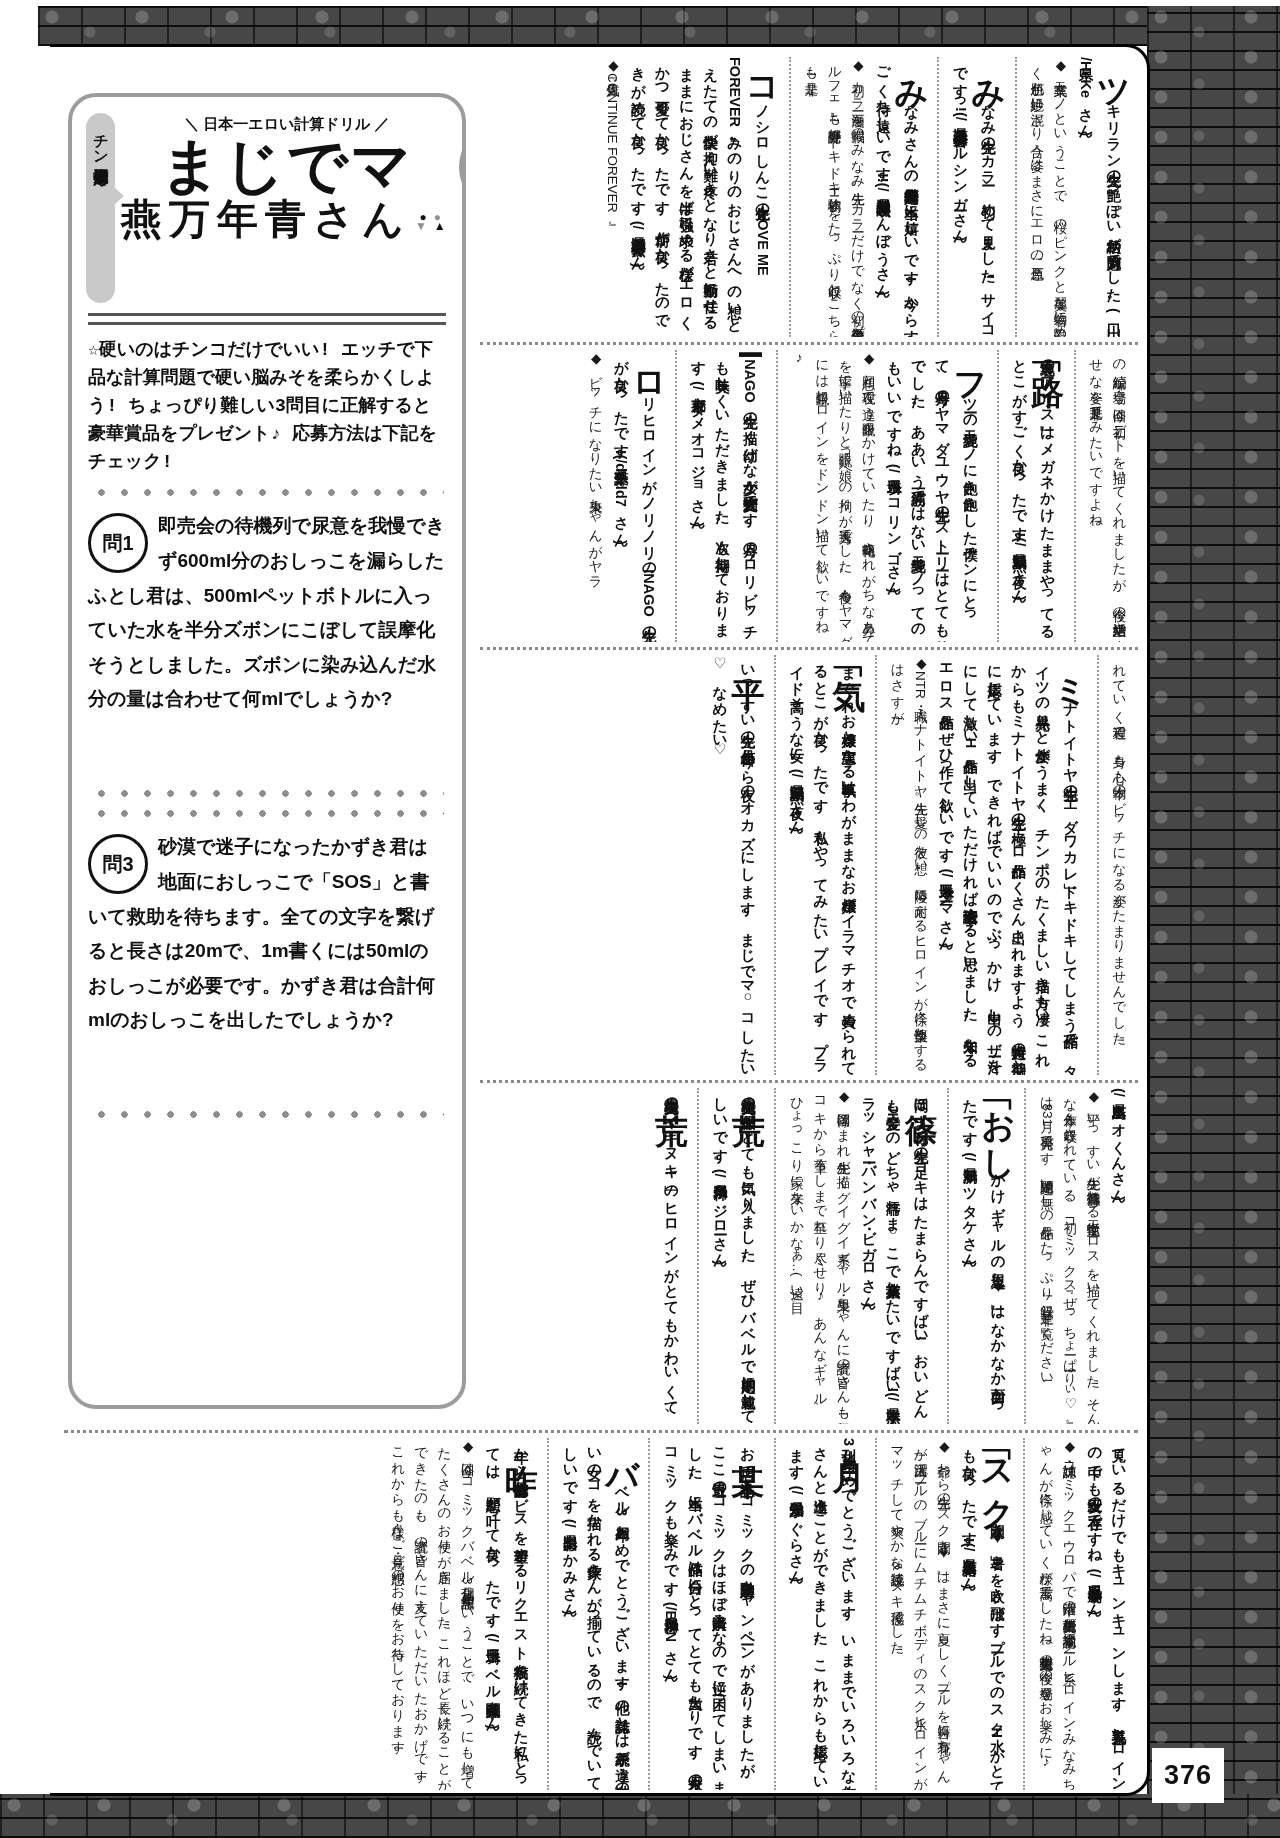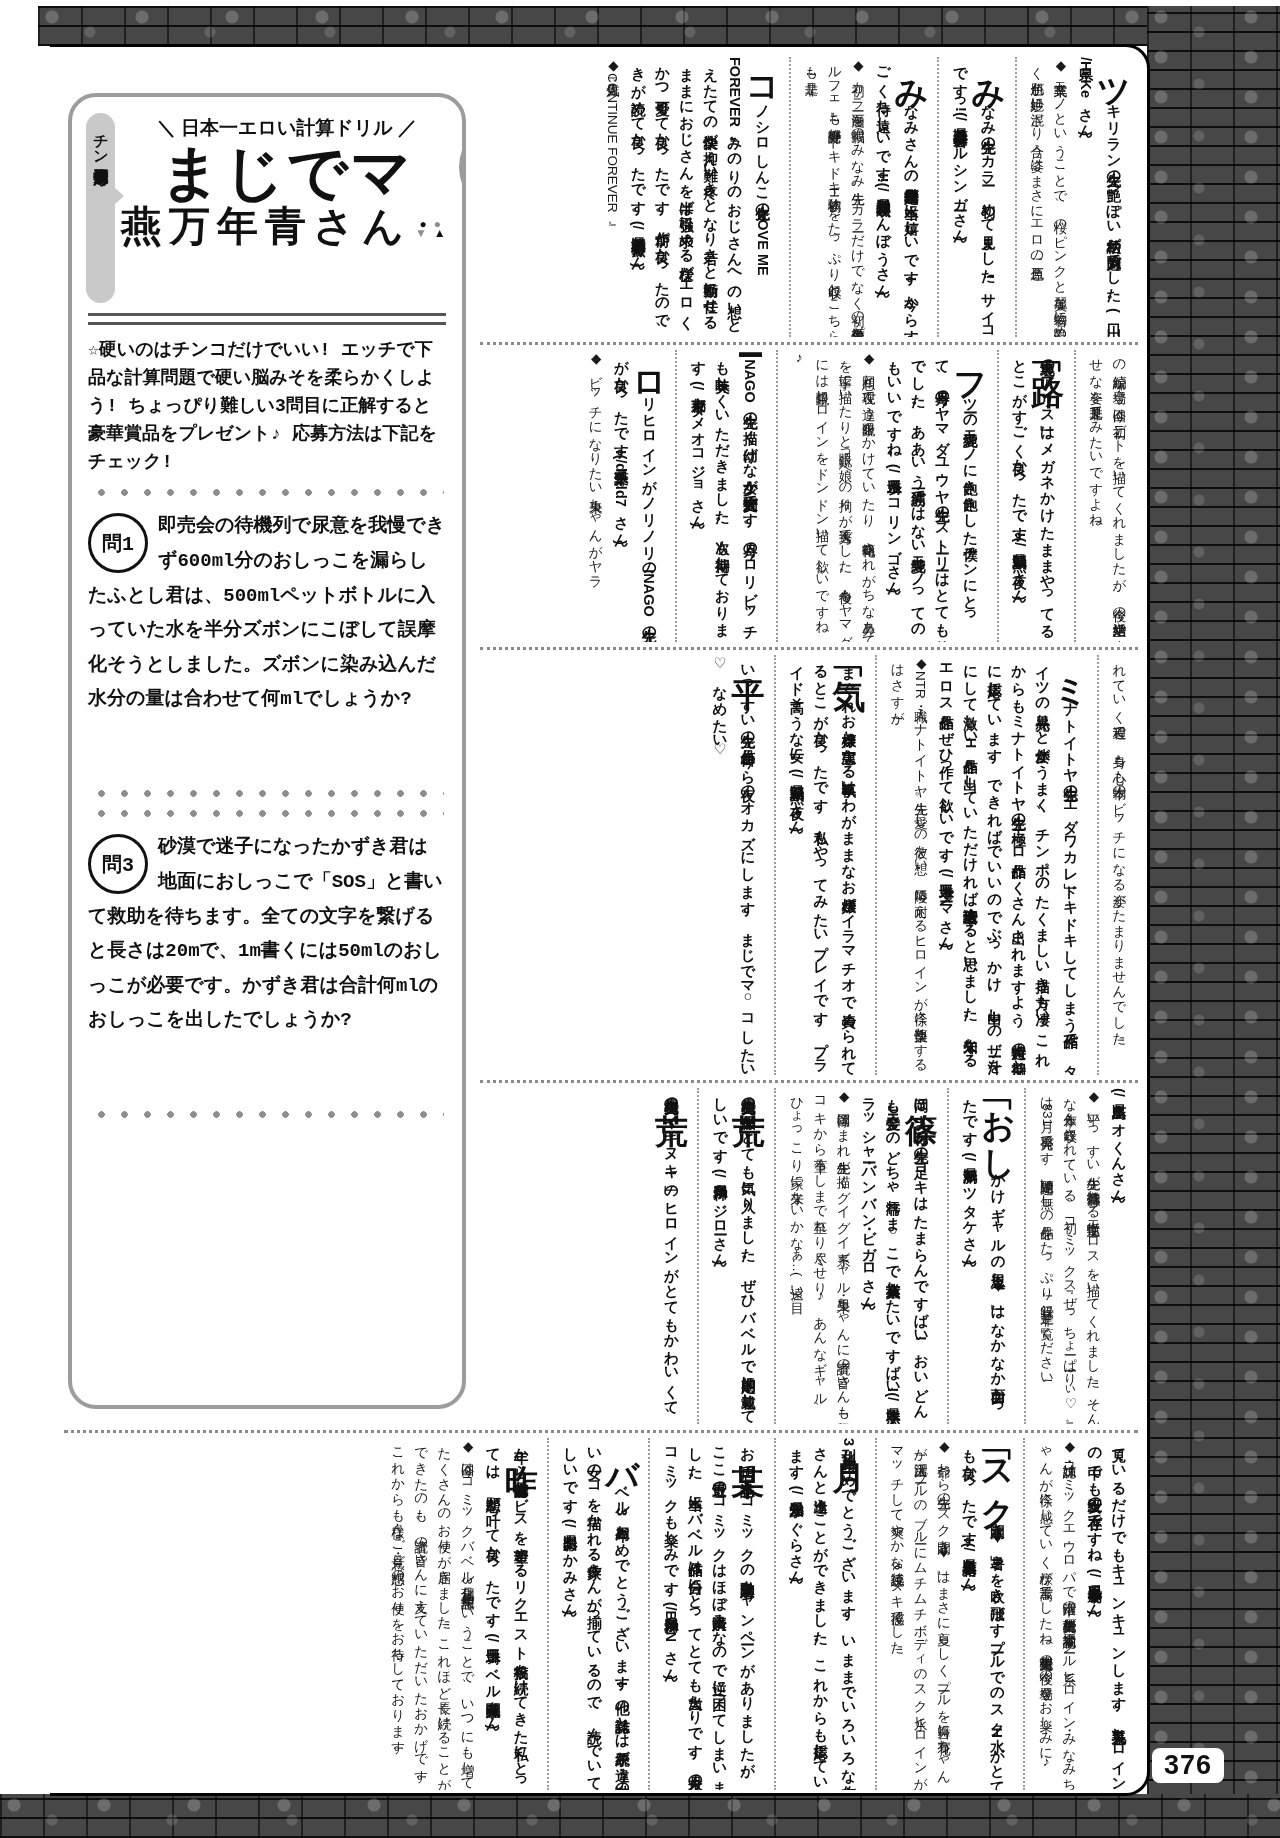--- a/index.html
+++ b/index.html
@@ -23,57 +23,57 @@
   .border-right{right:0;top:6px;width:133px;height:1832px;}
   .border-bottom{left:0;top:1794px;width:1280px;height:44px;}
   
   .content{
     position:absolute;left:50px;top:44px;width:1100px;height:1752px;
     background:#fff;border:3px solid #000;border-left:none;
     border-radius:0 24px 24px 0;box-sizing:border-box;
   }
   .page-num{
     position:absolute;left:1152px;top:1748px;z-index:5;background:#fff;
-    font-weight:bold;font-size:27px;padding:2px 12px;border-radius:8px;letter-spacing:1px;
+    font-weight:bold;font-size:27px;padding:12px 12px;border-radius:0;letter-spacing:1px;
   }
   
   .drill{
     position:absolute;left:18px;top:46px;width:398px;height:1316px;
     border:4px solid #9c9c9c;border-radius:28px;box-sizing:border-box;
     padding:16px 14px 8px 14px;overflow:hidden;
   }
   .drill-head{display:flex;align-items:flex-start;gap:6px;}
   .corner-pill{
     writing-mode:vertical-rl;text-orientation:mixed;
     background:#c9c9c9;border-radius:16px;padding:10px 5px;
     font-size:15px;font-weight:bold;height:170px;position:relative;flex:0 0 auto;
   }
   .corner-pill:after{
     content:"";position:absolute;right:-9px;top:74px;border-left:10px solid #c9c9c9;
     border-top:9px solid transparent;border-bottom:9px solid transparent;
   }
   .title-wrap{flex:1;text-align:center;}
-  .slogan{font-size:19px;font-weight:bold;margin-top:2px;}
+  .slogan{font-size:15px;font-weight:bold;margin-top:2px;}
   .title-main{font-size:60px;font-weight:900;letter-spacing:2px;line-height:1.05;}
   .title-sub{font-size:41px;font-weight:900;letter-spacing:7px;line-height:1.1;white-space:nowrap;}
   .people-icon{display:inline-block;vertical-align:middle;line-height:.75;font-size:12px;margin-left:4px;}
   .people-icon .r1 b{color:#111;}
   .people-icon .r1 i{color:#8f8f8f;font-style:normal;}
   .people-icon .r2 b{color:#8f8f8f;}
   .people-icon .r2 i{color:#111;font-style:normal;}
   .grade-badge{
     flex:0 0 auto;width:96px;height:96px;border-radius:50%;background:#9b9b9b;
     display:flex;flex-direction:column;align-items:center;justify-content:center;margin-top:6px;
   }
   .grade-badge .t{font-size:14px;font-weight:bold;color:#222;line-height:1;}
   .grade-badge .n{font-size:46px;font-weight:900;color:#fff;line-height:1;}
   .double-rule{height:6px;border-top:3px solid #555;border-bottom:3px solid #555;margin:10px 2px 12px 2px;}
   .intro{font-size:18px;font-weight:bold;line-height:1.55;margin:0 2px;font-family:Liberation Mono, monospace;}
   .dots{height:7px;margin:13px 4px;background-image:radial-gradient(circle,#8d8d8d 3px,transparent 3.6px);background-size:23px 7px;background-repeat:repeat-x;background-position:left center;}
-  .problem{margin:0 2px;min-height:268px;font-family:Liberation Mono, monospace;}
+  .problem{margin:0 2px;min-height:268px;}
   .q-badge{
     float:left;width:54px;height:54px;border:3.5px solid #111;border-radius:50%;
     display:flex;align-items:center;justify-content:center;font-weight:900;font-size:20px;
     margin:4px 10px 2px 0;background:#fff;
   }
   .q-text{font-size:19px;font-weight:bold;line-height:1.82;}
   
   #bands-top{position:absolute;left:428px;top:10px;width:662px;height:1378px;}
   #band-bottom-wrap{position:absolute;left:12px;top:1378px;width:1078px;height:374px;}
   .band{

